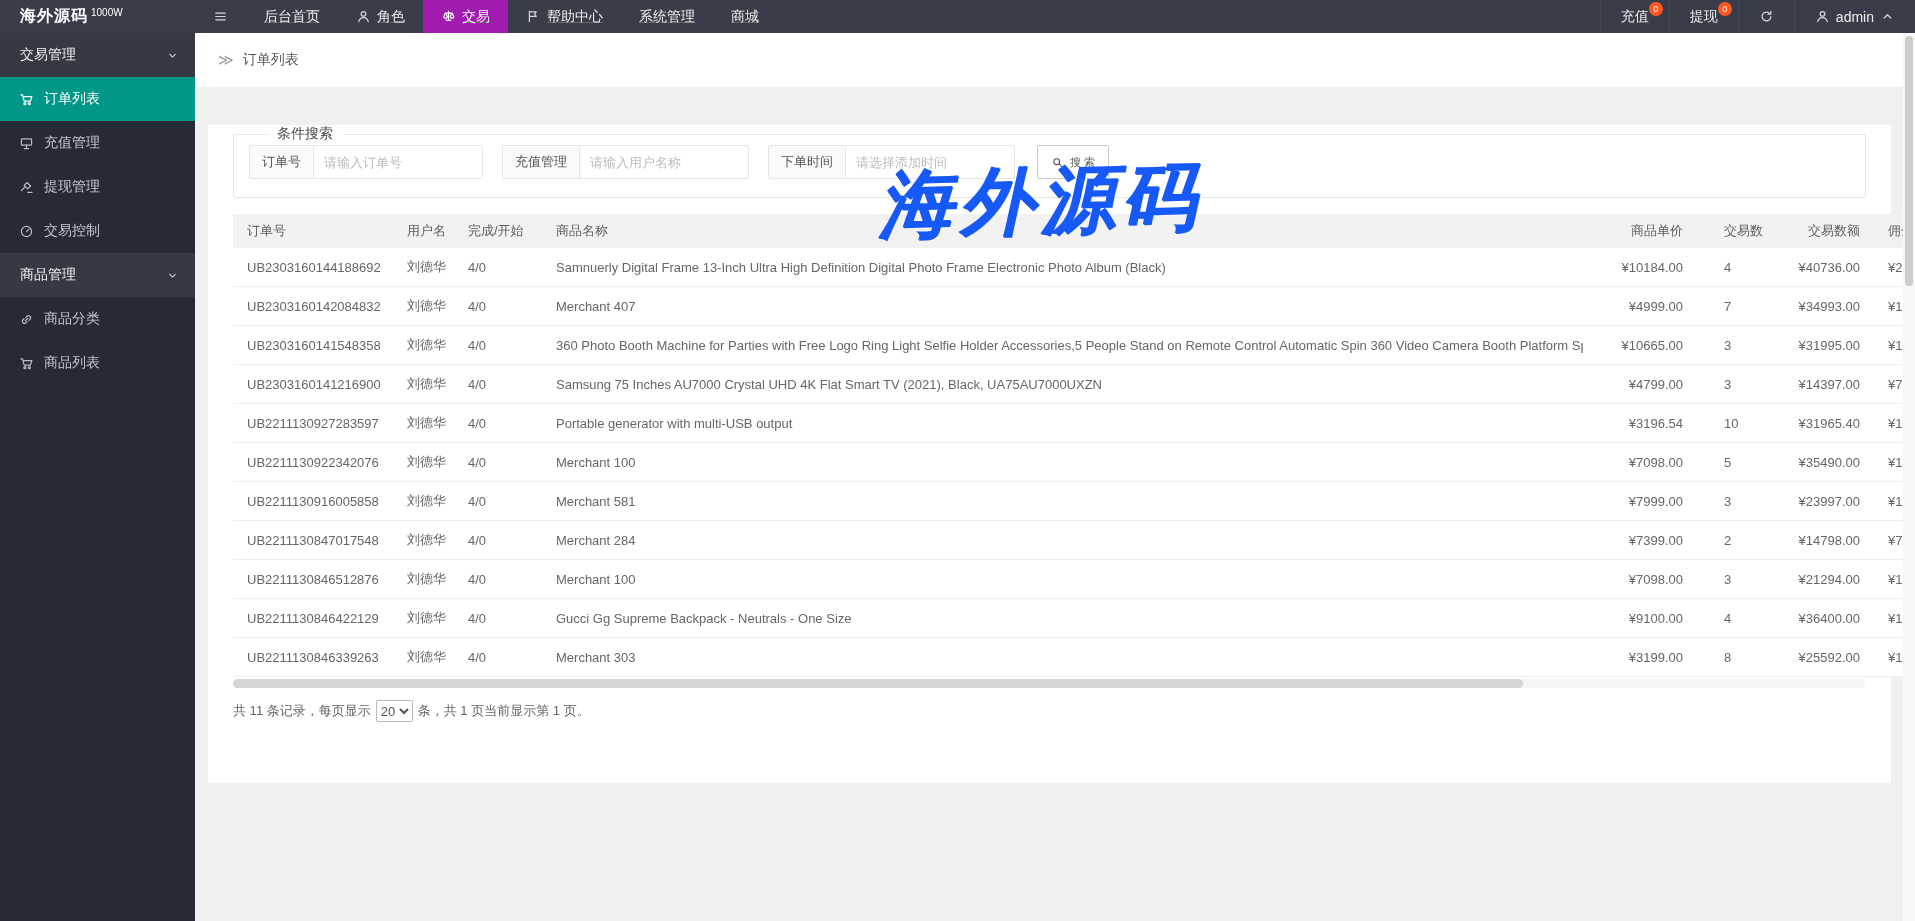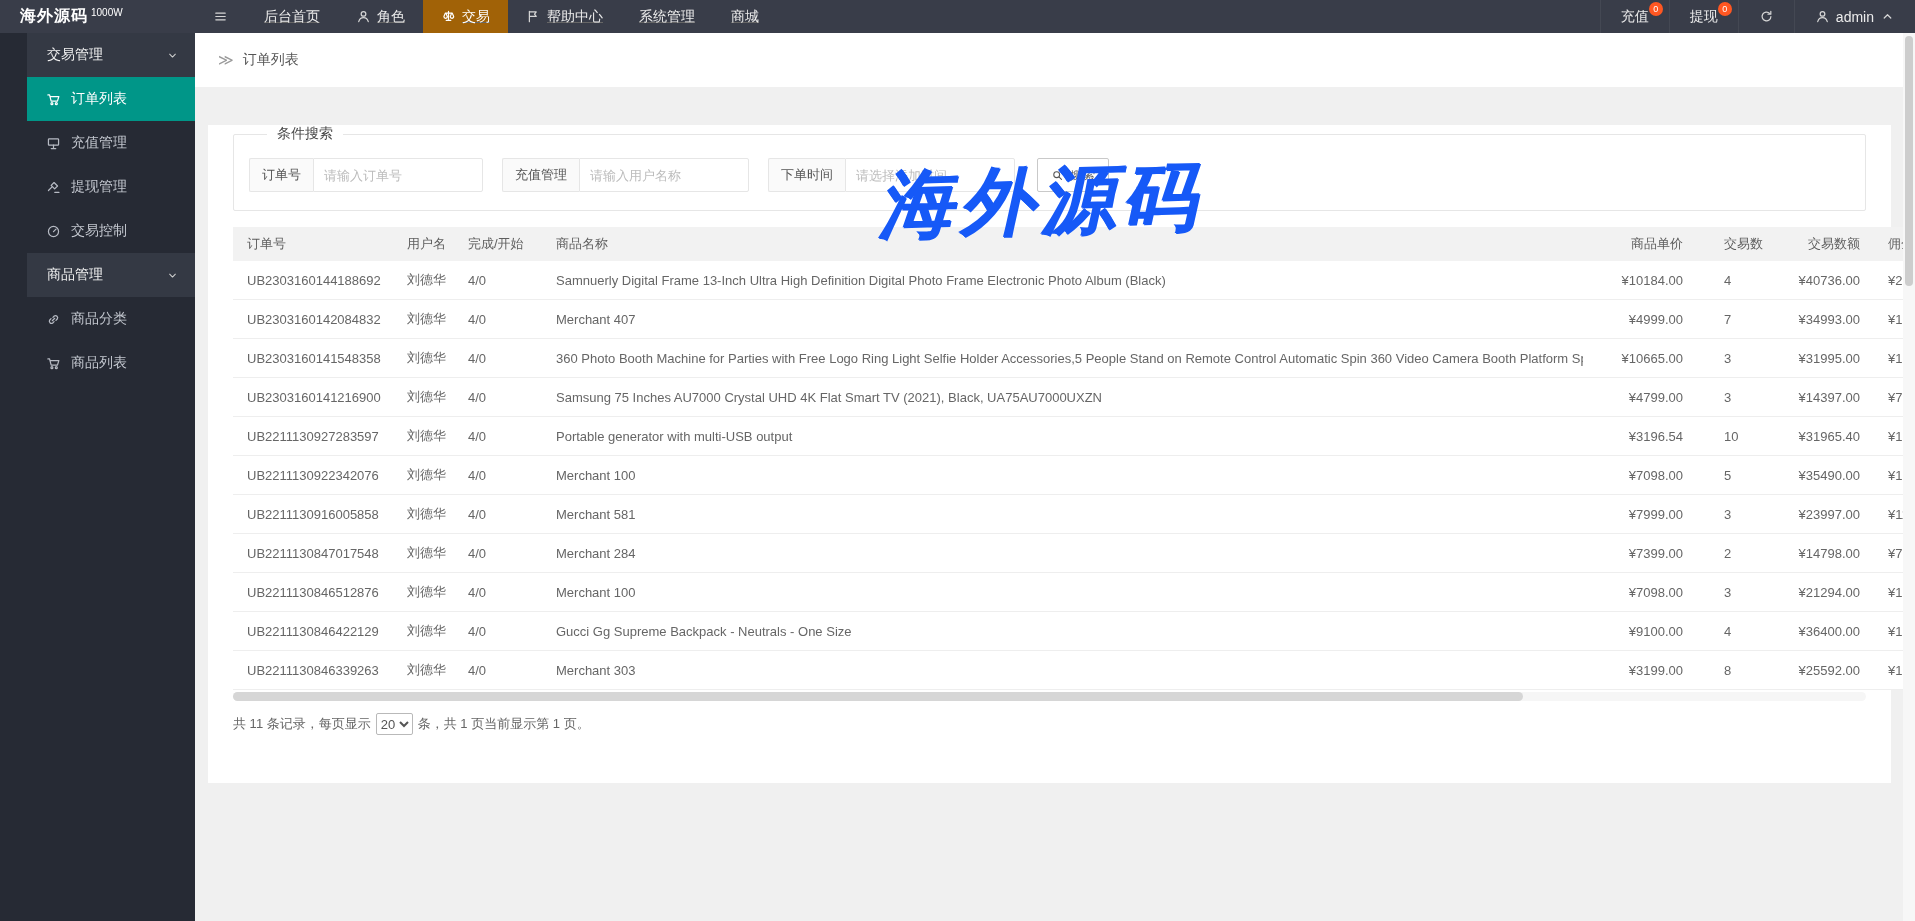--- a/index.html
+++ b/index.html
@@ -15,31 +15,31 @@
   
   .navbar { position: absolute; top: 0; left: 0; right: 0; height: 33px;
     background: #393d49; display: flex; align-items: stretch; z-index: 30; }
   .logo { width: 195px; flex-shrink: 0; display: flex; align-items: center;
     padding-left: 20px; color: #fff; font-size: 16px; font-weight: bold; letter-spacing: 1px; }
   .logo .logo-sup { font-size: 10px; font-weight: normal; margin: -8px 0 0 3px; letter-spacing: 0; }
   .nav-left { display: flex; text-decoration: underline; }
   .nav-item { padding: 0 18px; display: flex; align-items: center; gap: 6px;
     font-size: 14px; color: #ececec; cursor: pointer; position: relative; }
   .nav-item .icon { color: #d6d6d6; }
-  .nav-item.active { background: #a16207; color: #fff; }
+  .nav-item.active { background: #a21caf; color: #fff; }
   .nav-item.active .icon { color: #fff; }
   .nav-right { margin-left: auto; display: flex; }
   .nav-right .nav-item { border-left: 1px solid rgba(255,255,255,.06); padding: 0 20px; }
   .badge { position: absolute; top: 2px; right: 6px; background: #ff5722; color: #fff;
     font-size: 9px; min-width: 14px; height: 14px; line-height: 14px; border-radius: 8px;
     text-align: center; padding: 0 3px; }
 
   
   .sidebar { position: absolute; top: 33px; left: 0; bottom: 0; width: 195px;
-    background: #262a34; z-index: 20; padding-left: 27px; }
+    background: #262a34; z-index: 20; }
   .side-group-title { height: 44px; display: flex; align-items: center;
     background: #343944; color: #f1f1f1; font-size: 14px; padding: 0 16px 0 20px; cursor: pointer; }
   .side-group-title .caret { margin-left: auto; color: #cfcfcf; }
   .side-group-title .caret svg { width: 13px; height: 13px; }
   .side-item { height: 44px; display: flex; align-items: center; gap: 10px;
     padding-left: 19px; color: #c3c7cf; font-size: 14px; cursor: pointer; }
   .side-item .icon { color: #b7bbc4; }
   .side-item.active { background: #009688; color: #fff; }
   .side-item.active .icon { color: #fff; }
 
@@ -47,21 +47,21 @@
   .main { position: absolute; top: 33px; left: 195px; right: 0; bottom: 0; }
   .breadcrumb-bar { height: 55px; background: #fff; display: flex; align-items: center;
     gap: 9px; padding-left: 23px; font-size: 14px; color: #555;
     border-bottom: 1px solid #f0f0f0; }
   .crumb-sep { color: #9a9a9a; font-size: 15px; }
 
   .card { position: relative; margin: 15px 0 0 13px; width: 1683px; height: 658px;
     background: #fff; }
 
   fieldset.search-field { margin: 37px 25px 0 25px; border: 1px solid #e6e6e6;
-    border-radius: 2px; padding: 15px 15px 18px 15px; }
+    border-radius: 2px; padding: 2px 15px 18px 15px; }
   fieldset.search-field legend { font-size: 14px; color: #474747; padding: 0 10px; margin-left: 18px; }
   .search-row { display: flex; align-items: center; gap: 19px; }
   .field-group { display: flex; }
   .field-label { background: #fafafa; border: 1px solid #e6e6e6; border-right: none;
     height: 34px; line-height: 32px; padding: 0 12px; font-size: 13px; color: #555;
     white-space: nowrap; border-radius: 2px 0 0 2px; }
   .field-input { border: 1px solid #e6e6e6; height: 34px; width: 170px; padding: 0 10px;
     font-size: 13px; color: #333; border-radius: 0 2px 2px 0; outline: none; background:#fff; }
   .field-input::placeholder { color: #bcbcbc; }
   .search-btn { height: 34px; padding: 0 13px; margin-left: 3px; background: #fff;

